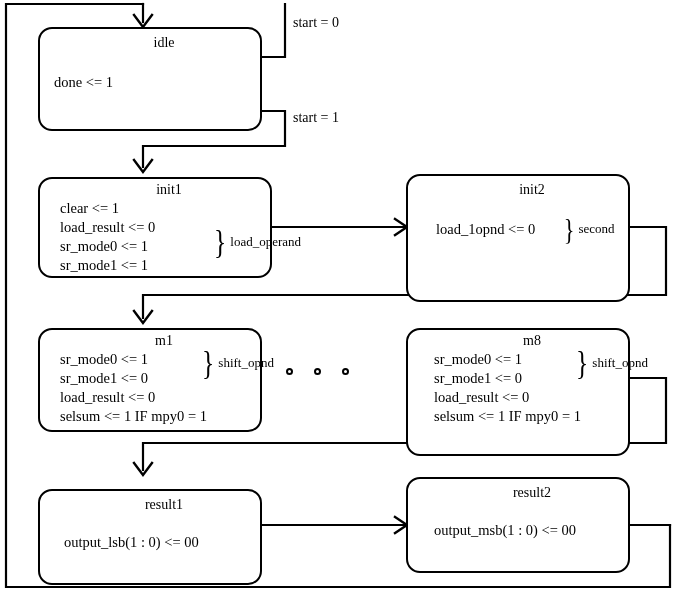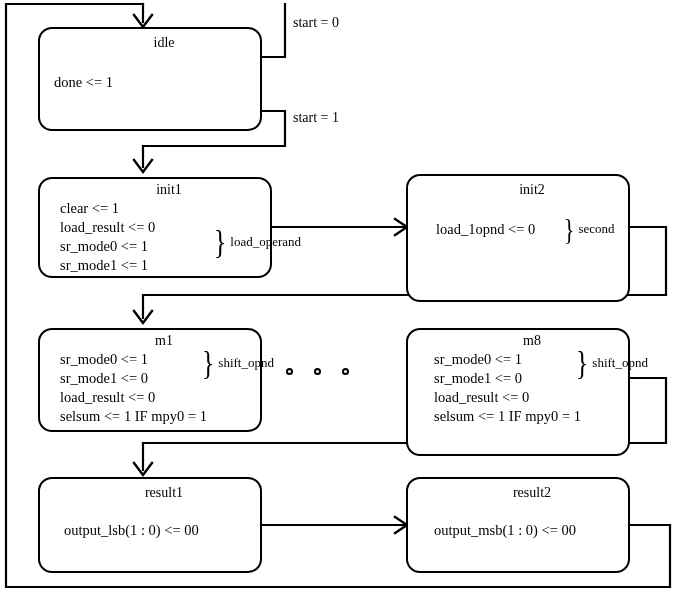--- a/index.html
+++ b/index.html
@@ -175,21 +175,21 @@
       <span class="ln">sr_mode1 &lt;= 0</span>
       <span class="ln">load_result &lt;= 0</span>
       <span class="ln">selsum &lt;= 1 IF mpy0 = 1</span>
     </div>
     <div class="grp" style="left:166px;top:24px;">
       <span class="brace tall">}</span>
       <span class="grp-label">shift_opnd</span>
     </div>
   </div>
 
-  <div class="state" style="left:38px;top:477px;width:224px;height:96px;">
+  <div class="state" style="left:38px;top:489px;width:224px;height:96px;">
     <div class="state-title" style="top:6px;">result1</div>
     <div class="actions" style="left:24px;top:42px;">
       <span class="ln">output_lsb(1 : 0) &lt;= 00</span>
     </div>
   </div>
 
   <div class="state" style="left:406px;top:477px;width:224px;height:96px;">
     <div class="state-title" style="top:6px;">result2</div>
     <div class="actions" style="left:26px;top:42px;">
       <span class="ln">output_msb(1 : 0) &lt;= 00</span>

